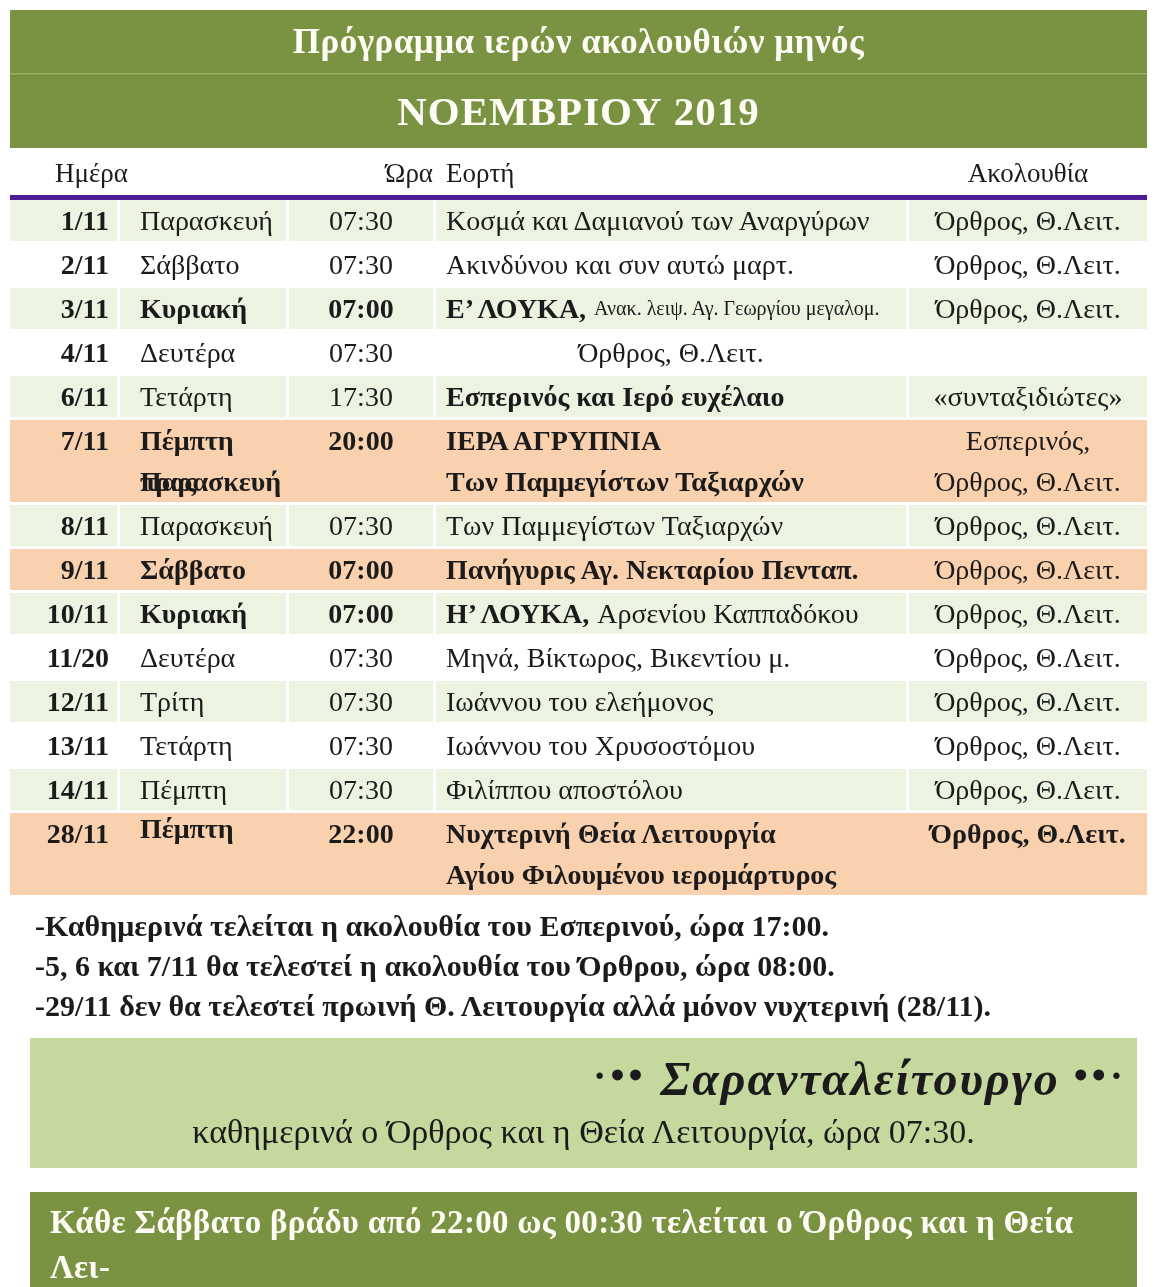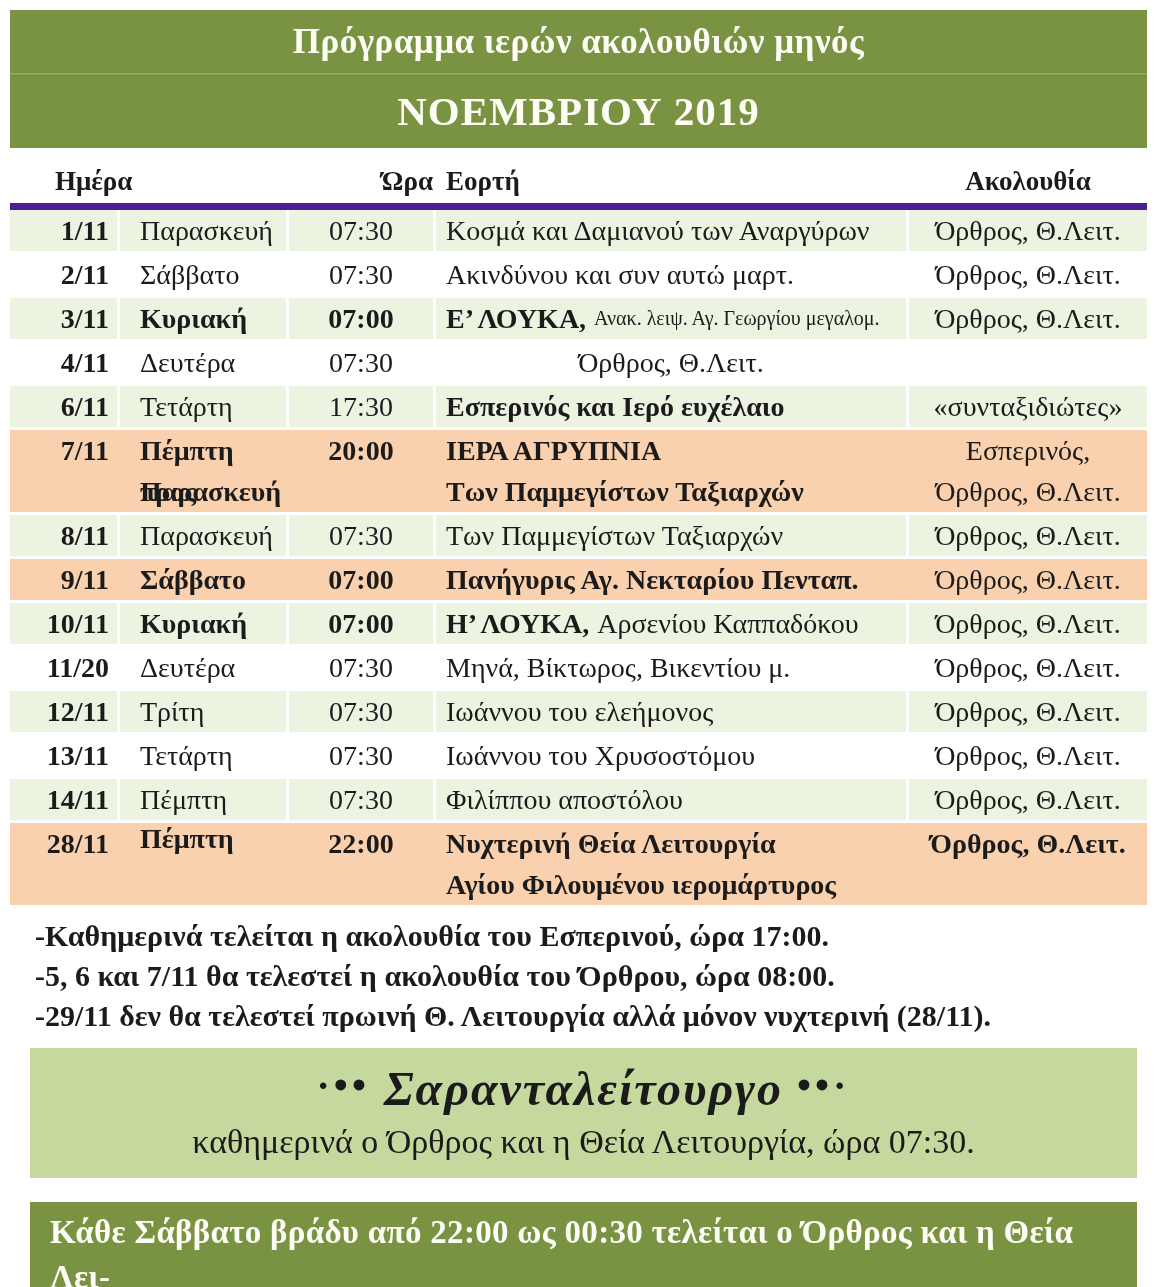--- a/index.html
+++ b/index.html
@@ -11,28 +11,28 @@
   .page{width:1137px;margin:0 auto;padding-top:10px;}
 
   
   .titleblock{background:#7a9342;color:#fdfdf5;text-align:center;}
   .titleblock .t1{font-size:35px;font-weight:bold;padding:12px 0 11px;letter-spacing:.5px;}
   .titleblock .tdiv{height:0;border-top:2px solid #93aa5e;border-bottom:1px solid #6c8434;}
   .titleblock .t2{font-size:41px;font-weight:bold;padding:11px 0 13px;letter-spacing:1px;}
 
   
   .colhead{display:grid;grid-template-columns:107px 166px 144px 470px 1fr;column-gap:3px;
-           align-items:end;padding:10px 0 6px;font-weight:bold;font-size:27px;margin-top:8px;}
+           align-items:end;padding:10px 0 6px;font-weight:normal;font-size:27px;}
   .colhead .h-day{grid-column:1 / span 2;padding-left:45px;}
   .colhead .h-time{text-align:right;}
   .colhead .h-feast{padding-left:10px;}
   .colhead .h-serv{text-align:center;}
 
   
-  .gtable{border-top:7px solid #4c1d95;}
+  .gtable{border-top:5px solid #4c1d95;}
   .trow{display:grid;grid-template-columns:107px 166px 144px 470px 1fr;column-gap:3px;
         margin-bottom:3px;font-size:28px;}
   .trow .cell{min-height:41px;display:flex;align-items:center;}
   .bg-g .cell{background:#edf3e1;}
   .bg-w .cell{background:#ffffff;}
   .bg-s{background:#fad1ae;}
   .cell.date{justify-content:flex-end;padding-right:8px;font-weight:bold;}
   .cell.day{padding-left:20px;}
   .cell.time{justify-content:center;}
   .cell.feast{padding-left:10px;}
@@ -46,21 +46,21 @@
   .tall .cell.date{line-height:41px;}
   .tall .cell.time{line-height:41px;}
   .tall .cell.service{display:block;text-align:center;}
 
   
   .notes{padding:8px 0 0 25px;font-weight:bold;font-size:30px;}
   .notes .note{line-height:40px;}
 
   
   .saranta{background:#c5d89d;margin:12px 10px 0 20px;padding:8px 10px 14px;text-align:center;}
-  .saranta .stitle{font-size:48px;font-style:italic;font-weight:600;letter-spacing:2px;line-height:60px;}
+  .saranta .stitle{font-size:48px;font-style:italic;font-weight:600;letter-spacing:2px;line-height:60px;text-align:right;}
   .saranta .deco{font-style:normal;font-size:40px;letter-spacing:4px;vertical-align:6px;}
   .saranta .sline{font-size:34px;line-height:45px;}
 
   
   .footerbox{background:#7a9342;color:#fdfdf5;margin:24px 10px 0 20px;
              padding:8px 16px 12px 20px;font-weight:bold;font-size:33px;}
   .footerbox .fline{line-height:45px;letter-spacing:.3px;}
 </style>
 </head>
 <body>

